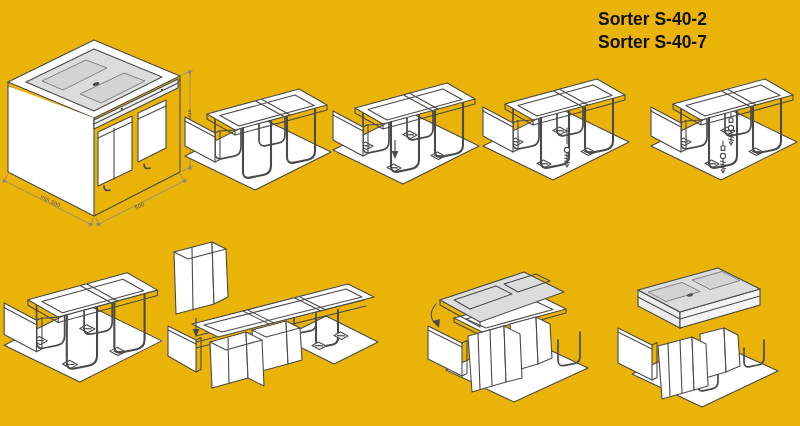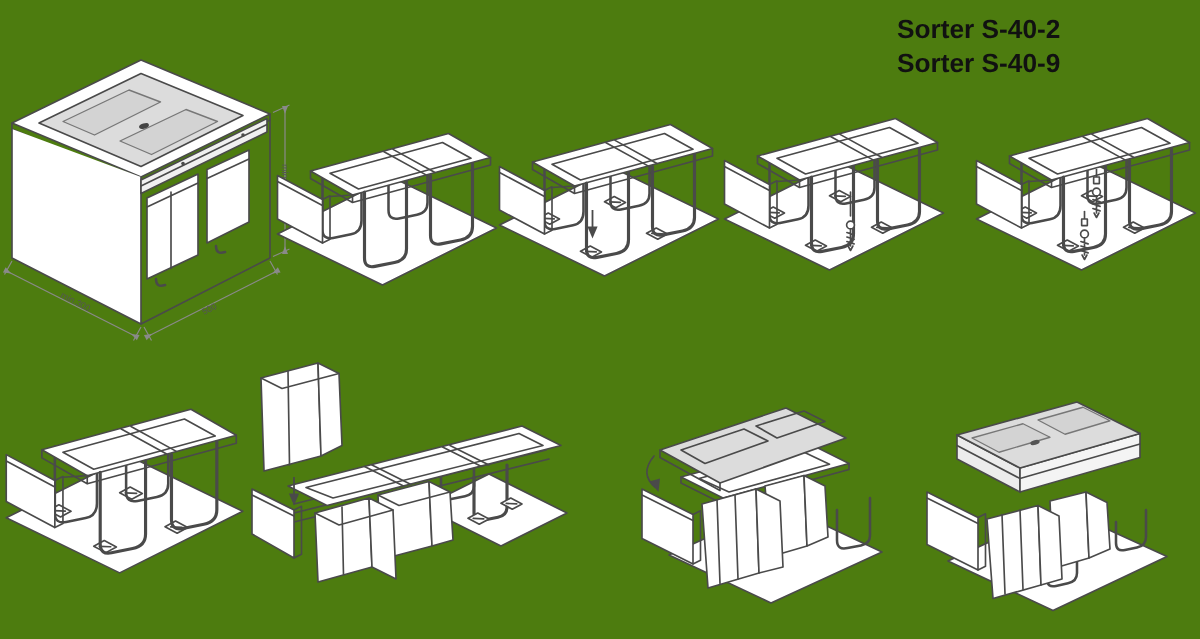--- a/index.html
+++ b/index.html
@@ -1,17 +1,17 @@
 <!DOCTYPE html>
 <html><head>
 <meta charset="utf-8">
 <style>
   html,body{margin:0;padding:0;background:#ffffff;}
   #canvas{
-    position:relative;width:800px;height:426px;background:#4d7c0f;overflow:hidden;
+    position:relative;width:800px;height:426px;background:#eab308;overflow:hidden;
     font-family:"Liberation Sans",sans-serif;
   }
   .fig{position:absolute;}
   #title-block{
     position:absolute;left:598px;top:8px;
     font-weight:bold;font-size:17.5px;line-height:23px;color:#111;
     font-family:"Liberation Sans",sans-serif;white-space:nowrap;
   }
   svg{display:block;}
   svg *{vector-effect:non-scaling-stroke;}
@@ -71,21 +71,21 @@
 
       <g id="downArrow">
         <path d="M0,0 L0,13" stroke="#4a4a4a" stroke-width="1.2" fill="none"></path>
         <path d="M-3.4,11 L0,19 L3.4,11 Z" fill="#4a4a4a"></path>
       </g>
     </defs>
   </svg>
 
   <div id="title-block">
     <div>Sorter S-40-2</div>
-    <div>Sorter S-40-9</div>
+    <div>Sorter S-40-7</div>
   </div>
 
   <svg class="fig" style="left:0px;top:20px" width="200" height="214" viewBox="0 0 200 214">
     <g>
       <path class="lnw" d="M8,62 L94,20 L180,56 L94,98 Z"></path>
       <path class="ln" d="M8,62 L8,66 L92,102 M180,56 L180,60 L96,101"></path>
       <path class="lnw" d="M8,66 L8,152 L94,196 L94,98"></path>
       <path class="ln" d="M180,60 L180,152 M94,196 L180,152"></path>
     </g>
     <g>

